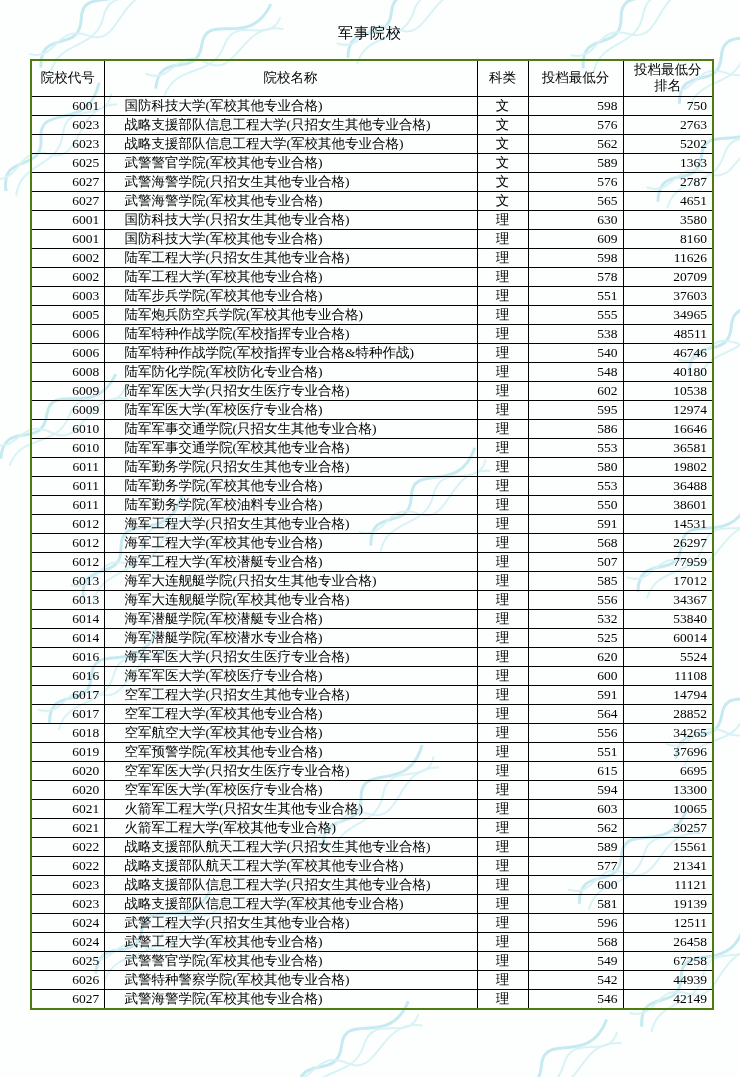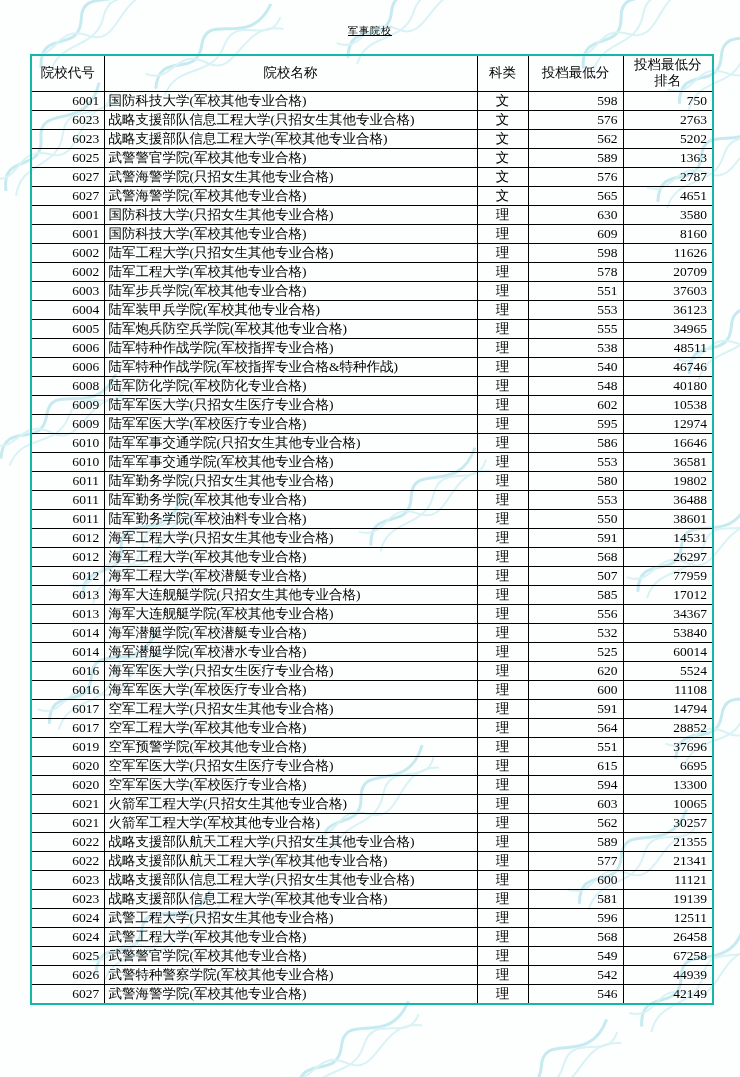--- a/index.html
+++ b/index.html
@@ -16,33 +16,32 @@
   }
   
   .wm-layer { position: absolute; inset: 0; z-index: 0; }
   .wm { position: absolute; opacity: 0.65; }
   
   .page-title {
     position: relative;
     z-index: 1;
     text-align: center;
     padding-top: 24px;
-    font-size: 10px;
+    font-size: 15px;
     letter-spacing: 1px;
-    text-decoration: underline;
   }
   
   table.scores {
     position: relative;
     z-index: 1;
     margin: 16px 0 12px 30px;
     width: 682px;
     border-collapse: collapse;
     table-layout: fixed;
-    border: 2px solid #14b8a6;
+    border: 2px solid #4d7c0f;
     background: transparent;
   }
   col.c-code  { width: 73px; }
   col.c-name  { width: 373px; }
   col.c-cat   { width: 51px; }
   col.c-score { width: 95px; }
   col.c-rank  { width: 90px; }
   th, td {
     border: 1px solid #000;
     font-weight: normal;
@@ -53,21 +52,21 @@
   thead th {
     height: 36px;
     text-align: center;
     vertical-align: middle;
     line-height: 16px;
     white-space: normal;
   }
   thead th .wrap { display: inline-block; max-width: 72px; }
   tbody td { height: 19px; line-height: 18px; vertical-align: middle; }
   td.code { text-align: center; padding-left: 36px; }
-  td.name { text-align: left; padding-left: 4px; }
+  td.name { text-align: left; padding-left: 20px; }
   td.cat  { text-align: center; }
   td.num  { text-align: right; padding-right: 5px; }
 </style>
 </head>
 <body>
 
 <div class="wm-layer" id="wm-layer">
     <div class="wm" style="left: 20px; top: -8px; transform: rotate(-32deg);"><svg width="150" height="56" viewBox="0 0 150 56">
         <path d="M5,40 C25,5 45,50 65,20 S105,45 145,12" fill="none" stroke="#a9e0e9" stroke-width="3"></path>
         <path d="M10,50 C35,25 60,55 85,30 S125,50 148,28" fill="none" stroke="#c6edf2" stroke-width="2"></path>
@@ -272,27 +271,20 @@
       </tr>
 
       <tr>
         <td class="code">6003</td>
         <td class="name">陆军步兵学院(军校其他专业合格)</td>
         <td class="cat">理</td>
         <td class="num">551</td>
         <td class="num">37603</td>
       </tr>
 
-      <tr>
-        <td class="code">6004</td>
-        <td class="name">陆军装甲兵学院(军校其他专业合格)</td>
-        <td class="cat">理</td>
-        <td class="num">553</td>
-        <td class="num">36123</td>
-      </tr>
 
       <tr>
         <td class="code">6005</td>
         <td class="name">陆军炮兵防空兵学院(军校其他专业合格)</td>
         <td class="cat">理</td>
         <td class="num">555</td>
         <td class="num">34965</td>
       </tr>
 
       <tr>
@@ -458,20 +450,27 @@
       </tr>
 
       <tr>
         <td class="code">6017</td>
         <td class="name">空军工程大学(军校其他专业合格)</td>
         <td class="cat">理</td>
         <td class="num">564</td>
         <td class="num">28852</td>
       </tr>
 
+      <tr>
+        <td class="code">6018</td>
+        <td class="name">空军航空大学(军校其他专业合格)</td>
+        <td class="cat">理</td>
+        <td class="num">556</td>
+        <td class="num">34265</td>
+      </tr>
 
       <tr>
         <td class="code">6019</td>
         <td class="name">空军预警学院(军校其他专业合格)</td>
         <td class="cat">理</td>
         <td class="num">551</td>
         <td class="num">37696</td>
       </tr>
 
       <tr>
@@ -504,21 +503,21 @@
         <td class="cat">理</td>
         <td class="num">562</td>
         <td class="num">30257</td>
       </tr>
 
       <tr>
         <td class="code">6022</td>
         <td class="name">战略支援部队航天工程大学(只招女生其他专业合格)</td>
         <td class="cat">理</td>
         <td class="num">589</td>
-        <td class="num">21355</td>
+        <td class="num">15561</td>
       </tr>
 
       <tr>
         <td class="code">6022</td>
         <td class="name">战略支援部队航天工程大学(军校其他专业合格)</td>
         <td class="cat">理</td>
         <td class="num">577</td>
         <td class="num">21341</td>
       </tr>
 

